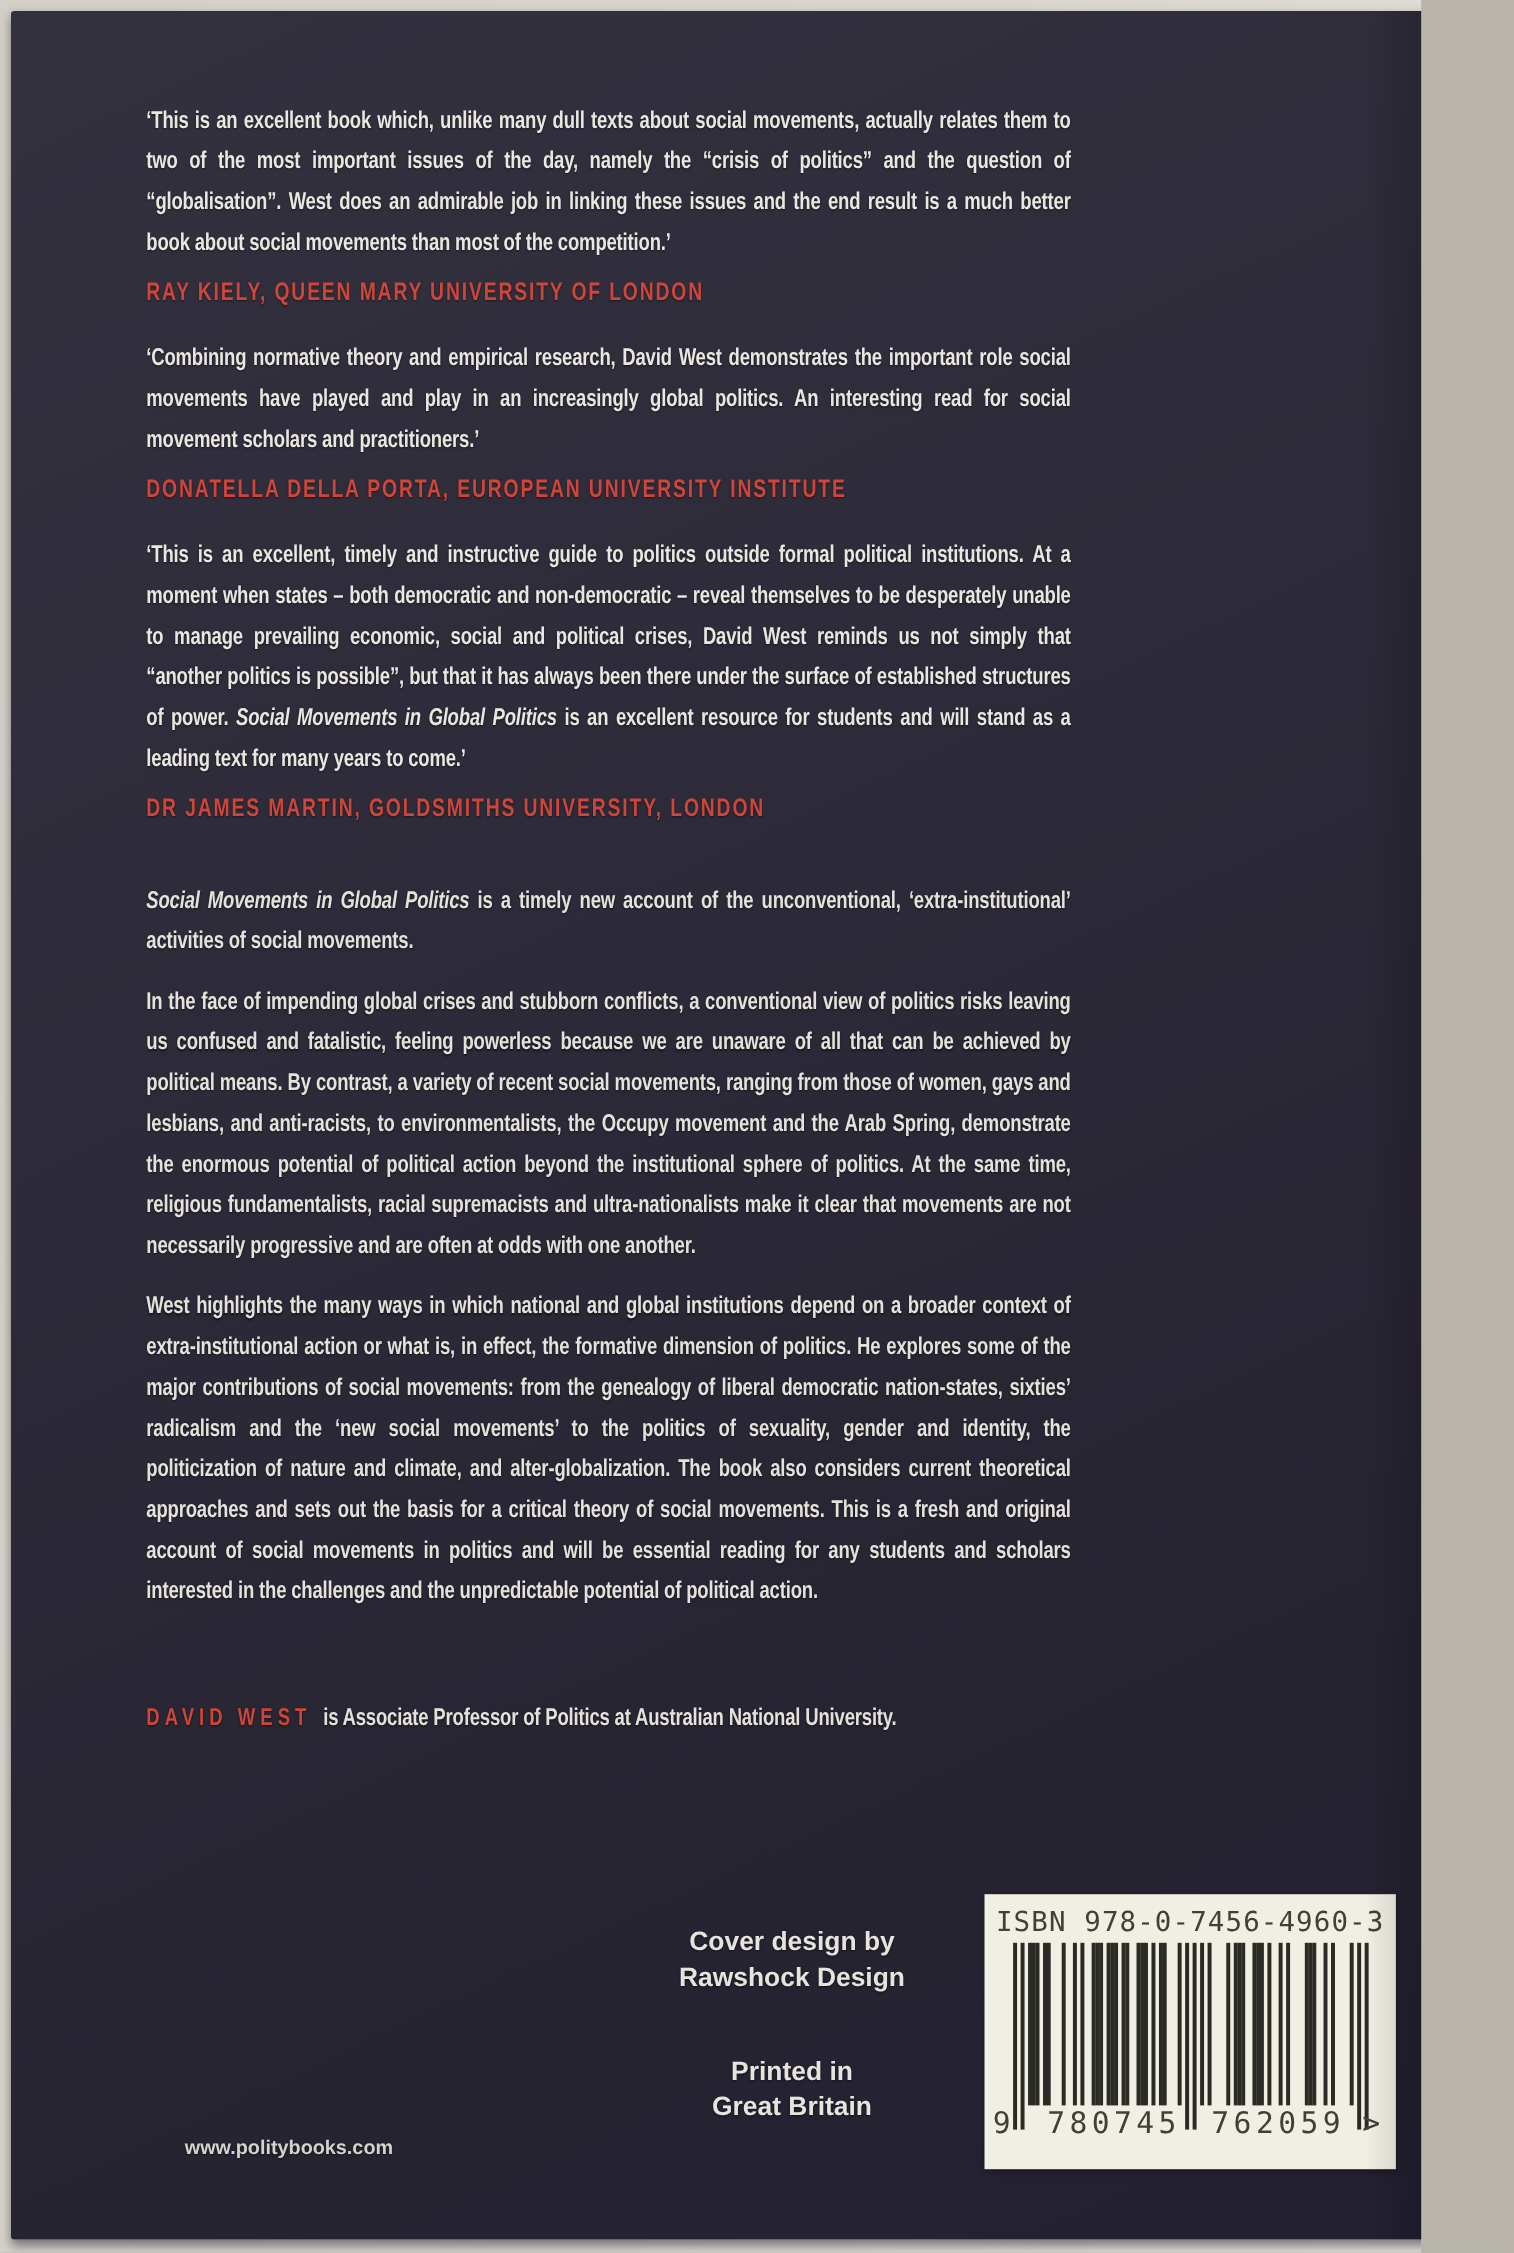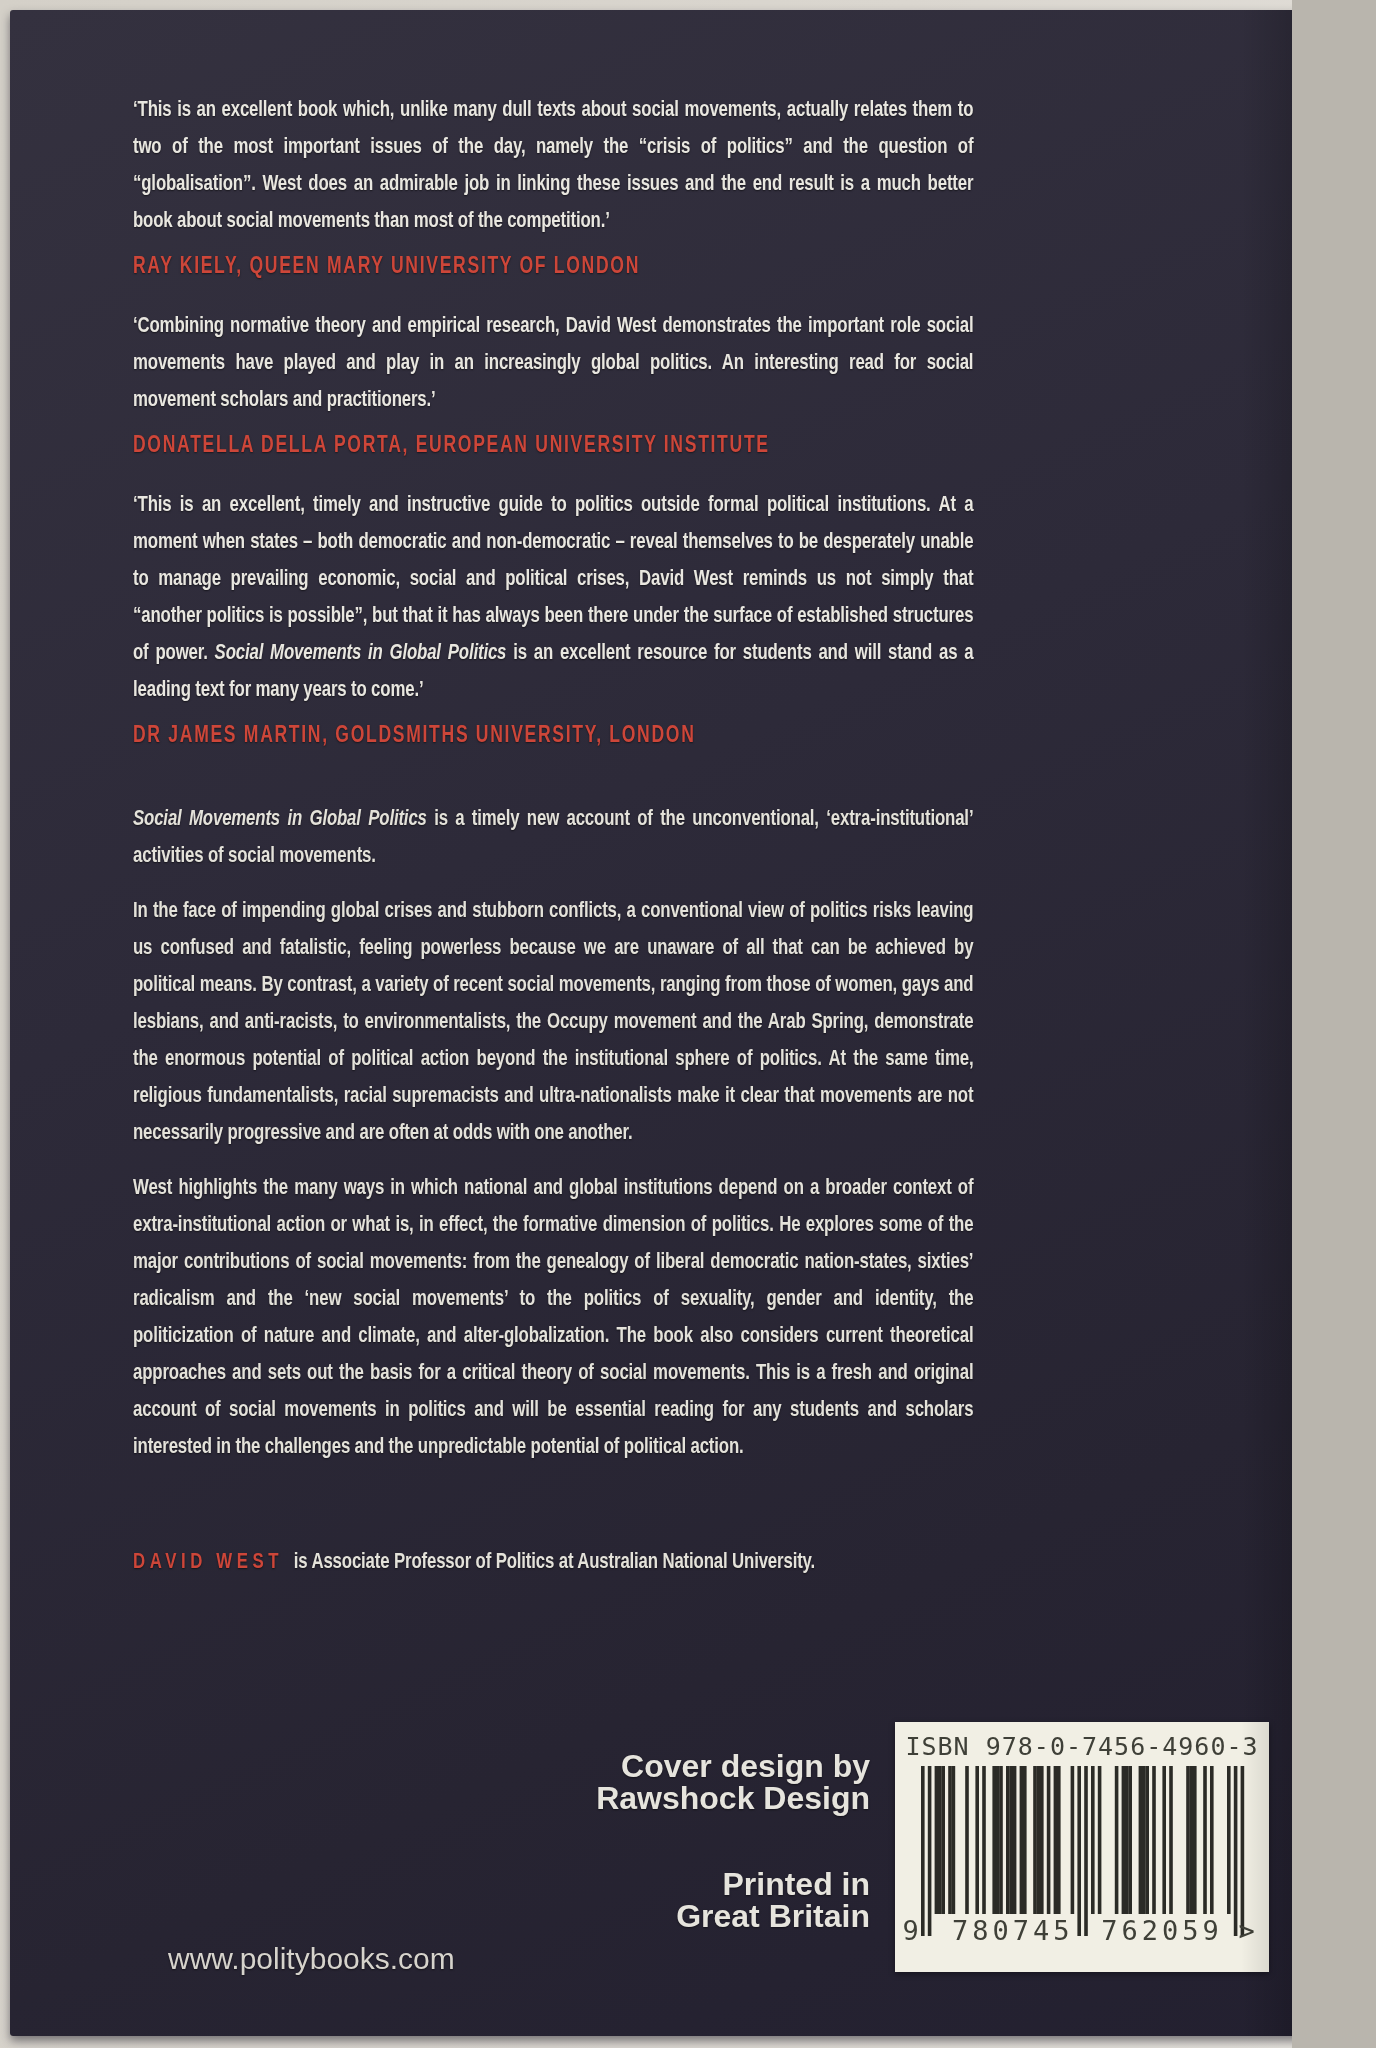--- a/index.html
+++ b/index.html
@@ -31,22 +31,22 @@
   .attribution{
     margin:12px 0 26px;font-size:23px;line-height:30px;letter-spacing:2.2px;
     color:#cd4639;text-align:left;text-shadow:0 1px 2px rgba(0,0,0,0.5);
   }
   .body-para{margin:0 0 18px;text-shadow:0 1px 2px rgba(0,0,0,0.55);}
   .body-para.first{margin-top:50px;}
   .author-line{margin:78px 0 0;text-align:left;text-shadow:0 1px 2px rgba(0,0,0,0.55);}
   .author-name{color:#cd4639;letter-spacing:6px;margin-right:14px;}
   
   .colophon{
-    position:absolute;left:560px;top:1708px;width:300px;text-align:right;
-    color:#e6e4dd;font-weight:bold;font-size:32px;line-height:32px;white-space:pre-line;
+    position:absolute;left:560px;top:1708px;width:300px;text-align:center;
+    color:#e6e4dd;font-weight:bold;font-size:24px;line-height:32px;white-space:pre-line;
     text-shadow:0 1px 2px rgba(0,0,0,0.5);
   }
   .colophon p{margin:0;}
   .colophon p + p{margin-top:22px;}
   
   .barcode-box{
     position:absolute;left:885px;top:1712px;width:374px;height:250px;
     background:#f1efe4;box-shadow:0 2px 6px rgba(0,0,0,0.4);
     box-sizing:border-box;padding-top:8px;
   }
@@ -65,21 +65,21 @@
   .bd2{left:182px;width:143px;text-align:center;letter-spacing:4px;}
   .bd3{left:330px;}
   
   .polity-logo{
     position:absolute;left:157px;top:1852px;
     font-size:64px;line-height:66px;font-weight:bold;letter-spacing:0.5px;color:#dcd9d3;
     text-shadow:0 1px 2px rgba(0,0,0,0.5);
   }
   .publisher-url{
     position:absolute;left:158px;top:1932px;
-    font-size:30px;font-weight:normal;color:#d6d3cc;
+    font-size:18px;font-weight:bold;color:#d6d3cc;
     text-shadow:0 1px 2px rgba(0,0,0,0.5);
   }
   .crease{
     position:absolute;top:0;right:56px;width:4px;height:100%;
     background:rgba(0,0,0,0.28);filter:blur(1px);
   }
 </style>
 </head>
 <body>
 

